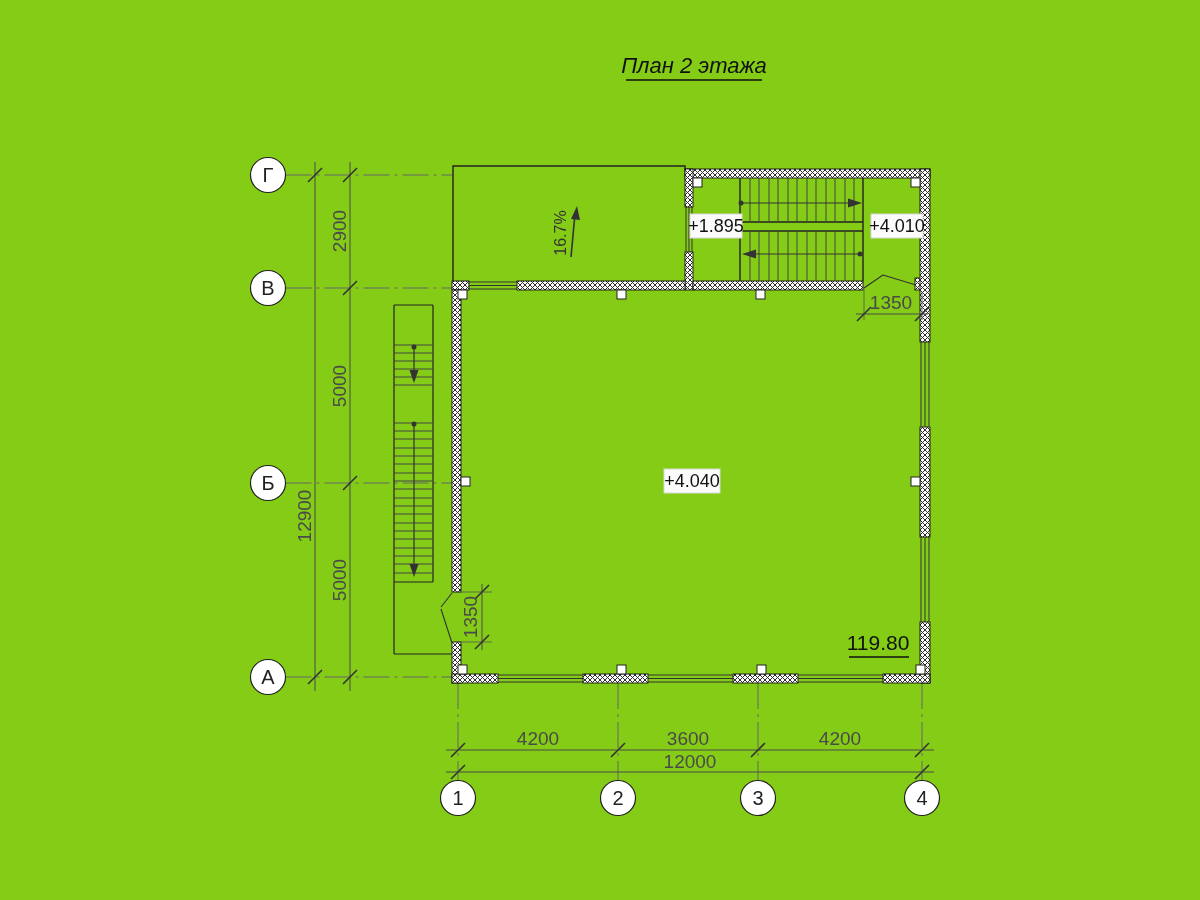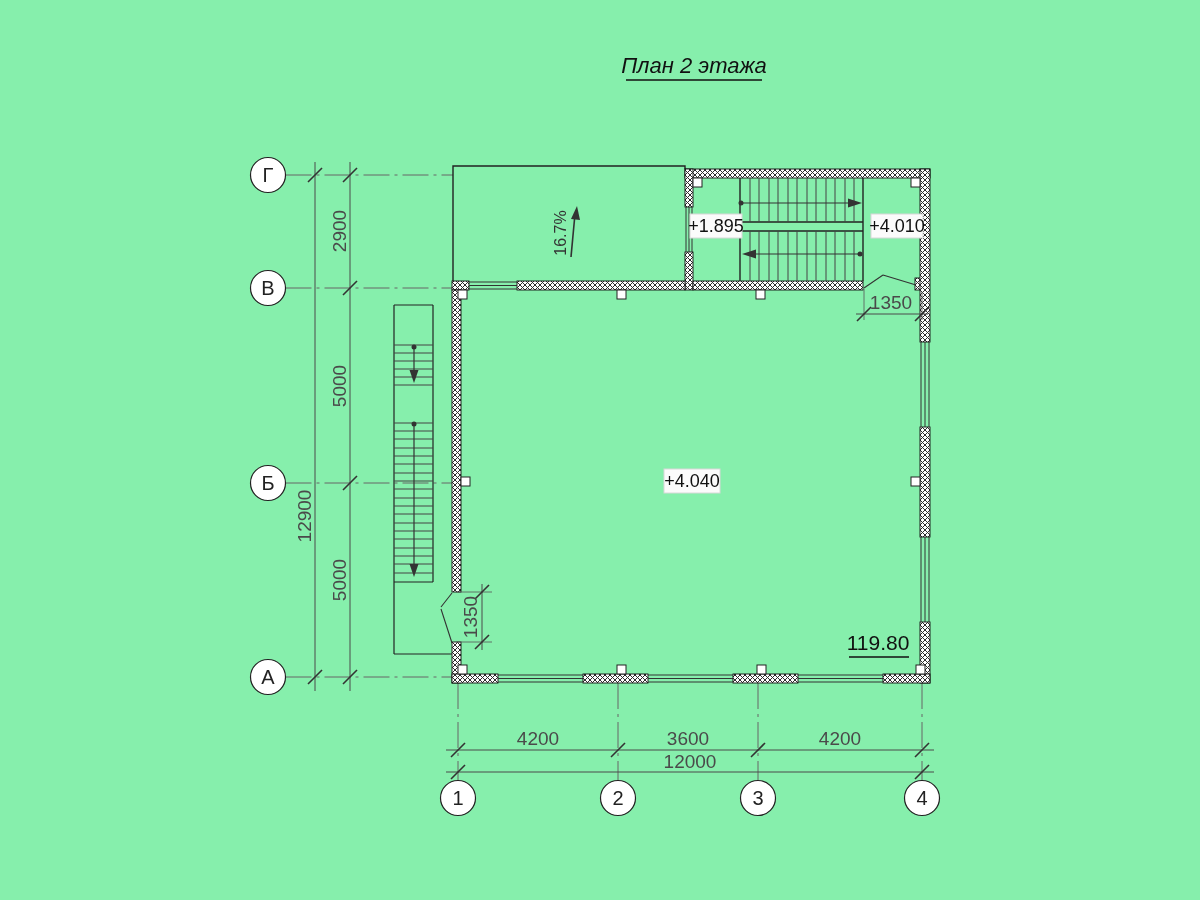--- a/index.html
+++ b/index.html
@@ -1,16 +1,16 @@
 <!DOCTYPE html>
 <html><head>
 <meta charset="utf-8">
 <style>
   html,body{margin:0;padding:0;background:#ffffff;}
-  .page{position:relative;width:1200px;height:900px;background:#86efac;overflow:hidden;
+  .page{position:relative;width:1200px;height:900px;background:#84cc16;overflow:hidden;
         font-family:"Liberation Sans", sans-serif;}
   svg{position:absolute;left:0;top:0;}
   text{font-family:"Liberation Sans", sans-serif;fill:#222;}
   .dim-text{font-size:19px;fill:#4a4a4a;}
   .axis-text{font-size:20px;fill:#222;}
   .elev-text{font-size:18px;fill:#111;}
   .title-text{font-size:22px;font-style:italic;fill:#111;}
   .datum-text{font-size:21px;fill:#111;}
   .ramp-text{font-size:16px;fill:#333;}
 </style>

